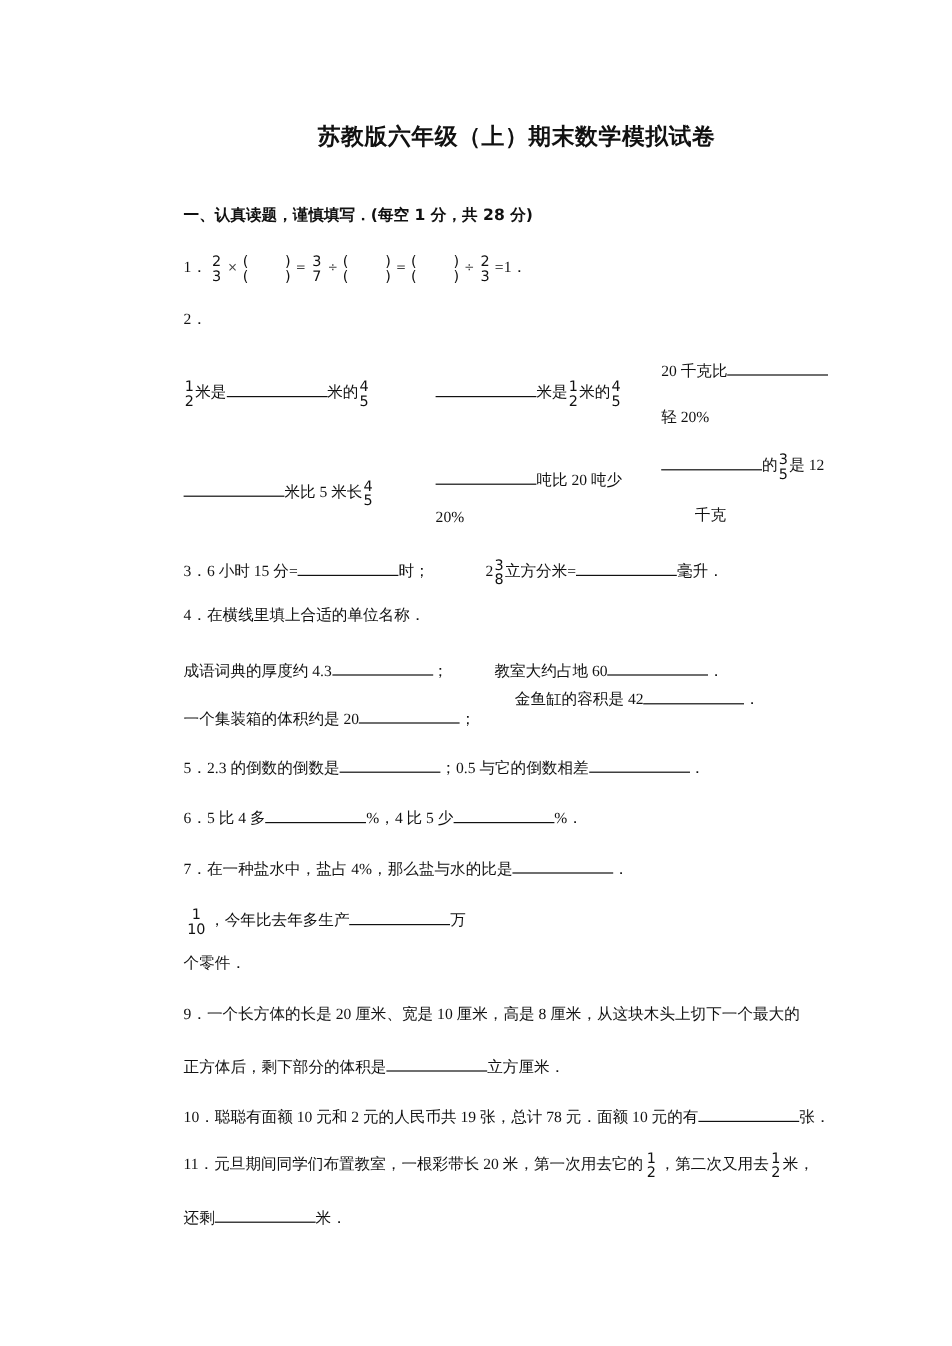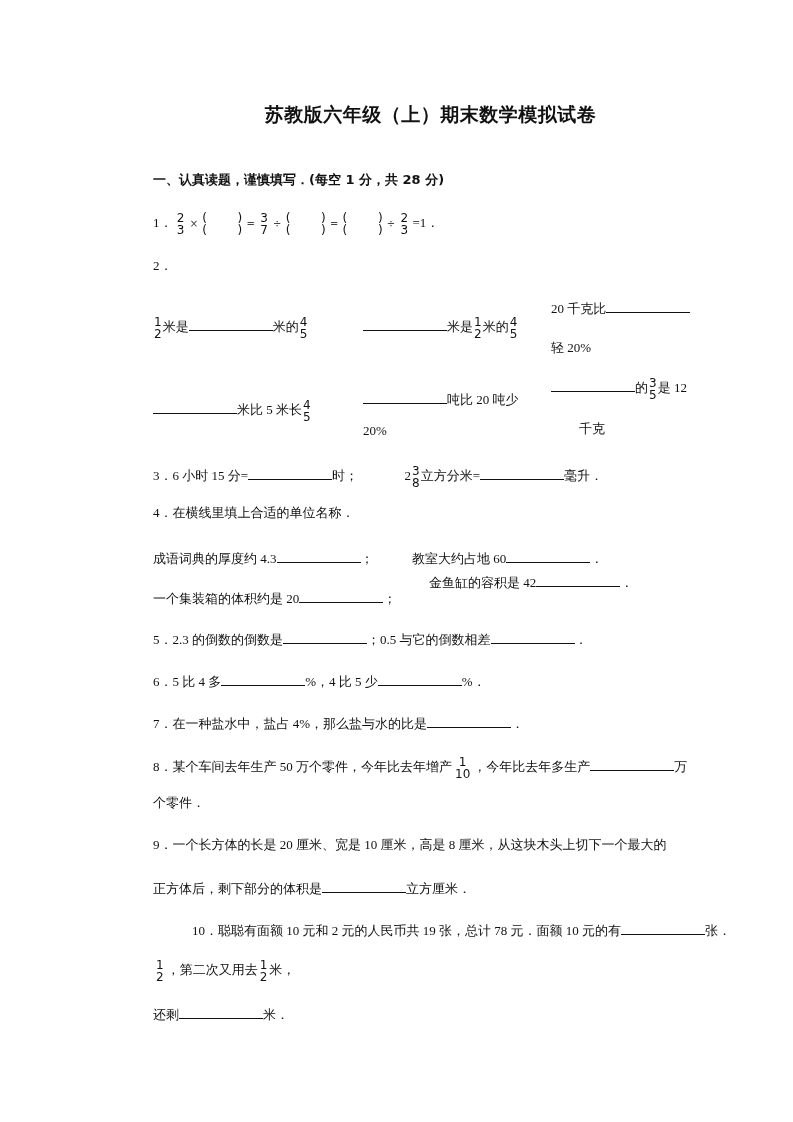--- a/index.html
+++ b/index.html
@@ -155,38 +155,38 @@
 
   <div class="abs" style="left:119px; top:671px;">
     <span>6．5 比 4 多</span><span class="blank" style="width:84px"></span><span>%，4 比 5 少</span><span class="blank" style="width:84px"></span><span>%．</span>
   </div>
 
   <div class="abs" style="left:119px; top:713px;">
     <span>7．在一种盐水中，盐占 4%，那么盐与水的比是</span><span class="blank" style="width:84px"></span><span>．</span>
   </div>
 
   <div class="abs" style="left:119px; top:752px; line-height:30px;">
-    <span>8．某个车间去年生产 50 万个零件，今年比去年增产</span><span class="frac" style="margin:0 3px">
+    <span class="frac" style="margin:0 3px">
         <span>1</span>
         <span>10</span>
       </span><span>，今年比去年多生产</span><span class="blank" style="width:84px"></span><span>万</span>
   </div>
   <div class="abs" style="left:119px; top:795px;">个零件．</div>
 
   <div class="abs" style="left:119px; top:837px;">9．一个长方体的长是 20 厘米、宽是 10 厘米，高是 8 厘米，从这块木头上切下一个最大的</div>
   <div class="abs" style="left:119px; top:878px;">
     <span>正方体后，剩下部分的体积是</span><span class="blank" style="width:84px"></span><span>立方厘米．</span>
   </div>
 
-  <div class="abs" style="left:119px; top:920px;margin-left:39px;">
+  <div class="abs" style="left:119px; top:920px;">
     <span>10．聪聪有面额 10 元和 2 元的人民币共 19 张，总计 78 元．面额 10 元的有</span><span class="blank" style="width:84px"></span><span>张．</span>
   </div>
 
   <div class="abs" style="left:119px; top:955px; line-height:30px;">
-    <span class="frac" style="margin:0 3px">
+    <span>11．元旦期间同学们布置教室，一根彩带长 20 米，第一次用去它的</span><span class="frac" style="margin:0 3px">
         <span>1</span>
         <span>2</span>
       </span><span>，第二次又用去</span><span class="frac" style="margin:0 2px">
         <span>1</span>
         <span>2</span>
       </span><span>米，</span>
   </div>
   <div class="abs" style="left:119px; top:1004px;">
     <span>还剩</span><span class="blank" style="width:84px"></span><span>米．</span>
   </div>

